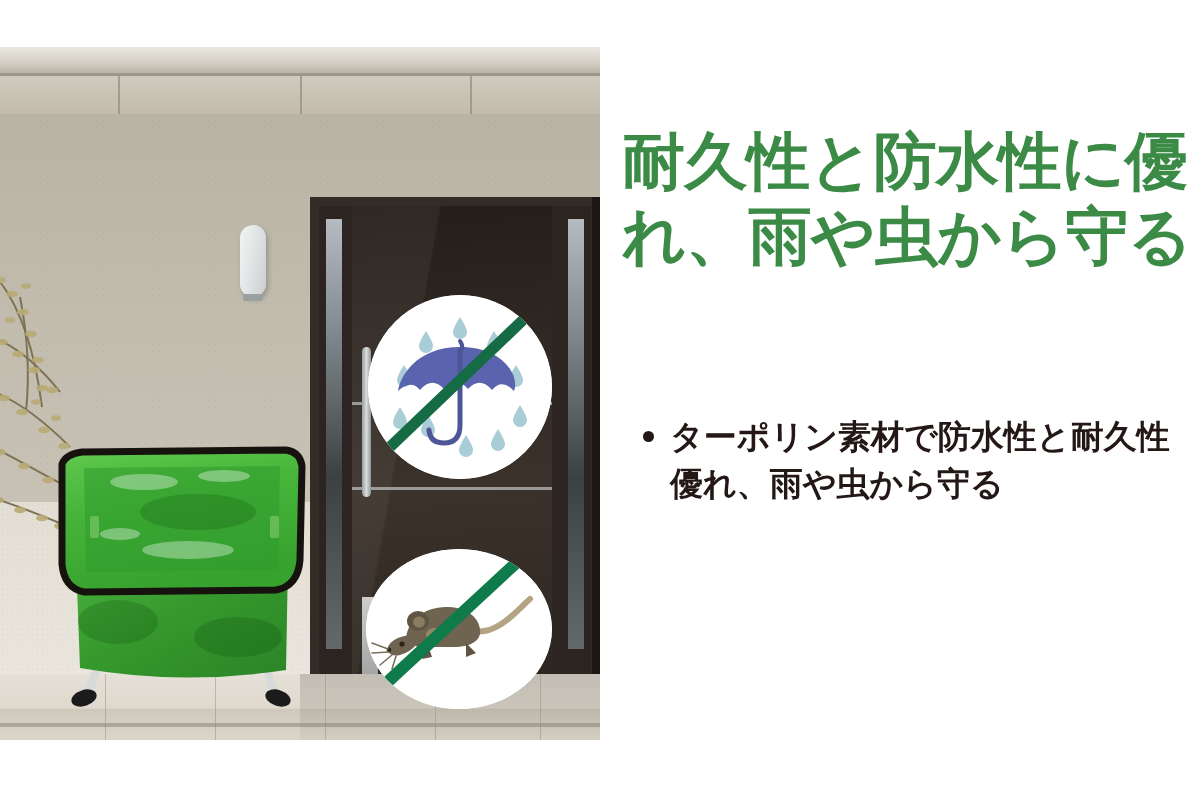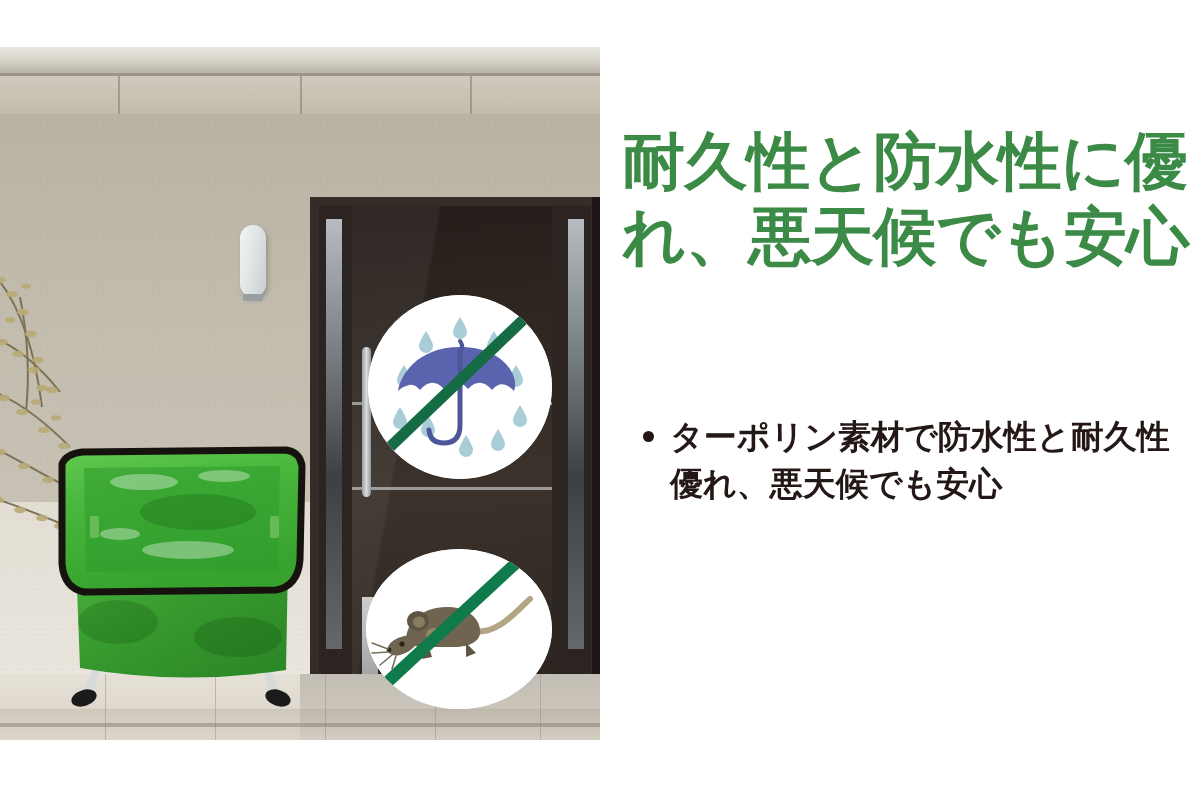--- a/index.html
+++ b/index.html
@@ -426,24 +426,24 @@
         <path d="M100 94 L100 108 L110 104" fill="#5f5545"></path>
 
         <path d="M14 140 L150 14" stroke="#0f7a4a" stroke-width="12" stroke-linecap="butt"></path>
       </svg>
     </div>
 
   </div>
 
   <div class="content">
 
-    <h1 class="headline">耐久性と防水性に優れ、悪天候でも安心</h1>
+    <h1 class="headline">耐久性と防水性に優れ、雨や虫から守る</h1>
 
     <ul class="bullets">
       <li>
         <span class="dot"></span>
-        <span>ターポリン素材で防水性と耐久性優れ、悪天候でも安心</span>
+        <span>ターポリン素材で防水性と耐久性優れ、雨や虫から守る</span>
       </li>
     </ul>
 
   </div>
 
 </div>
 
 </body></html>

